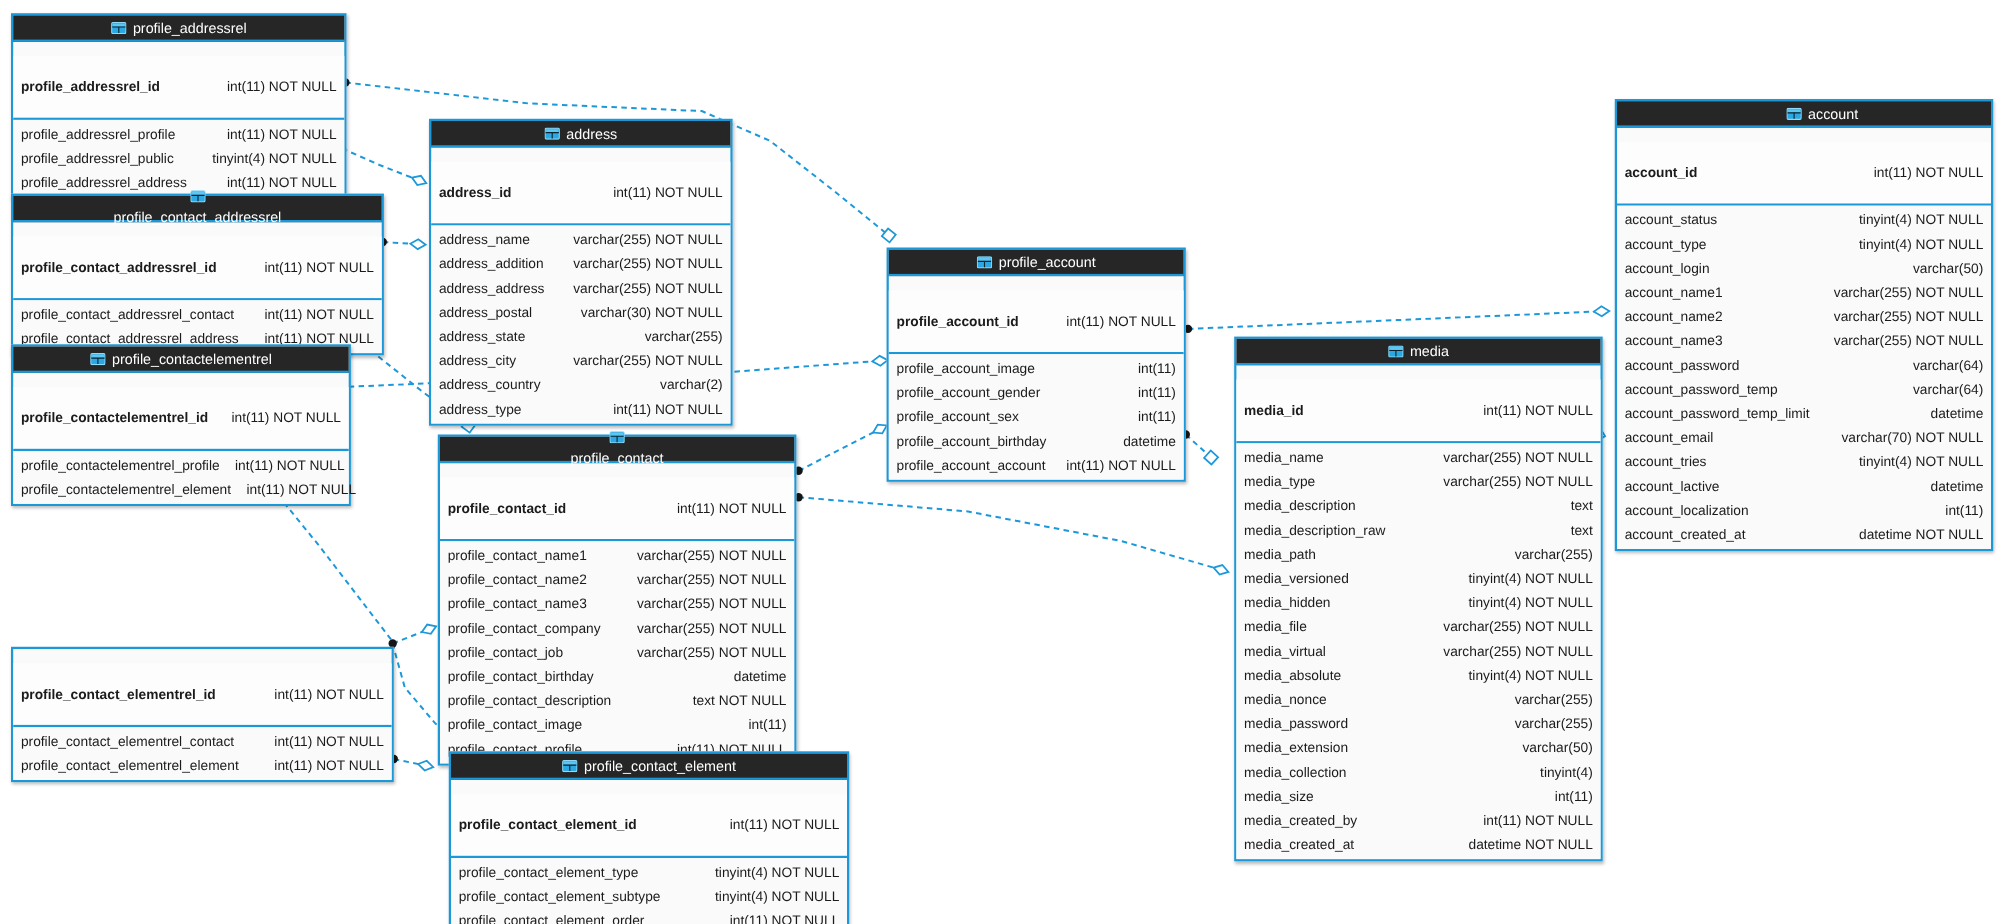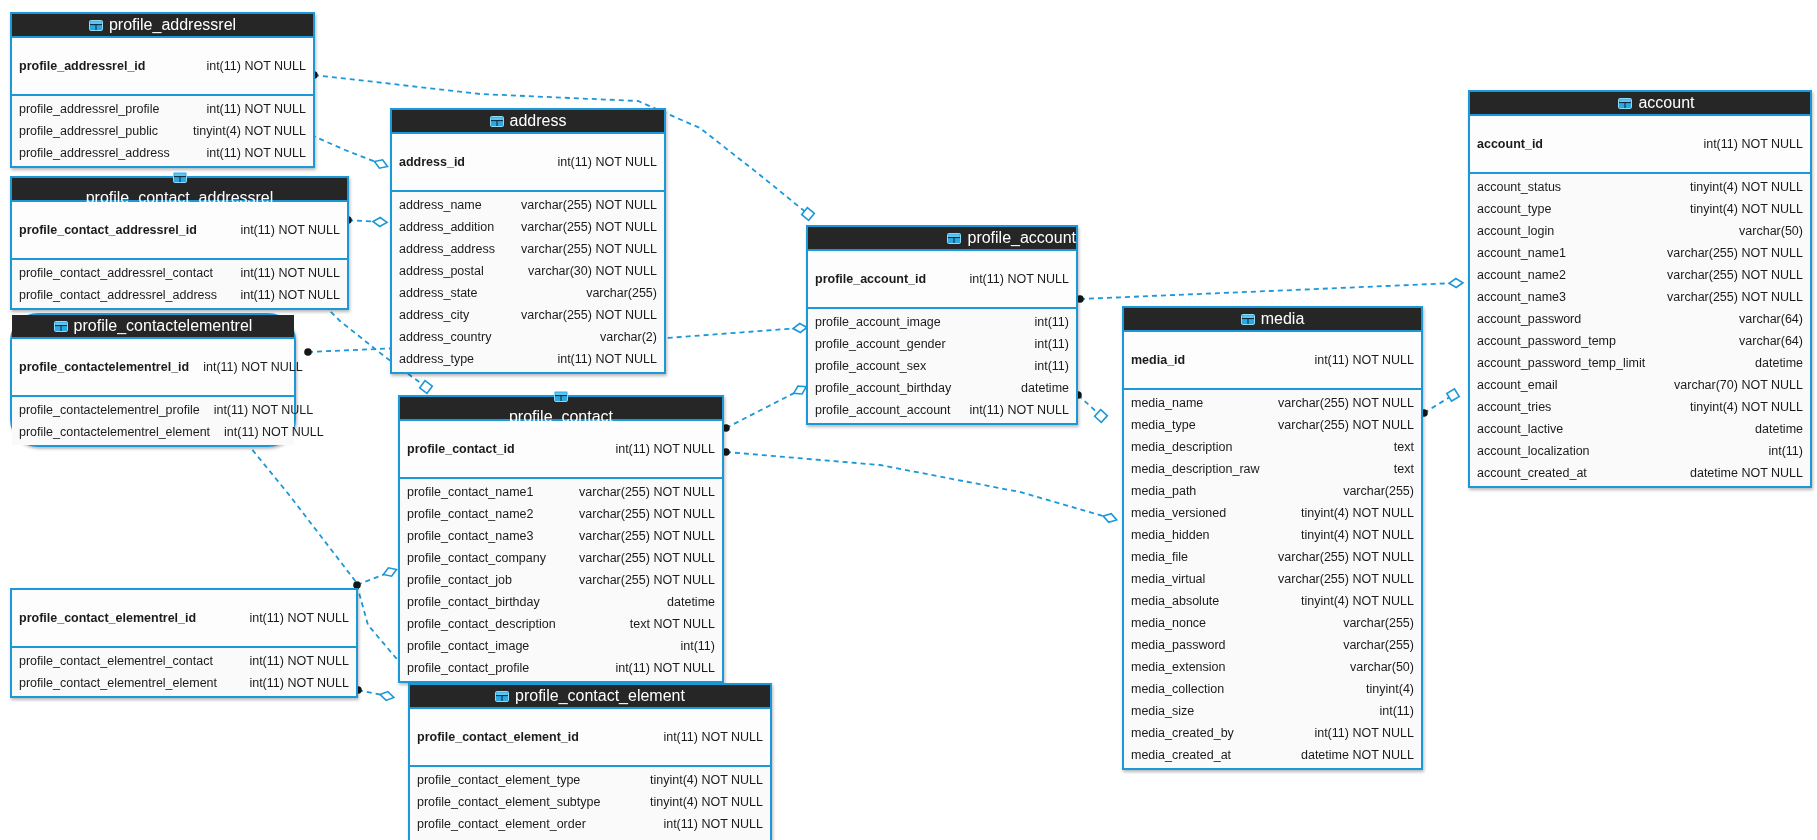--- a/index.html
+++ b/index.html
@@ -19,26 +19,26 @@
     background:#fafafa;
     box-shadow:1px 2px 3px rgba(0,0,0,0.28);
     pointer-events:auto;
   }
   .tbl-hdr{
     height:22px;
     background:#262626;
     color:#ffffff;
     display:flex;align-items:center;justify-content:center;
     gap:6px;
-    font-size:16px;
+    font-size:13px;
     border-bottom:2px solid #1b98d8;
     white-space:nowrap;
   }
   .tbl-icon{display:inline-flex;align-items:center;}
-  .sec-pk{background:#fdfdfd;padding:16px 0;border-bottom:2px solid #1b98d8;}
+  .sec-pk{background:#fdfdfd;padding:16px 0;border-bottom:2px solid #1b98d8;margin-top:13px;}
   .sec-flds{background:#fafafa;padding:2px 0;}
   .frow{
     display:flex;align-items:center;justify-content:space-between;
     padding:0 7px;
     font-size:12.5px;color:#1b1b1b;
     white-space:nowrap;
   }
   .sec-pk .frow{height:24px;}
   .sec-flds .frow{height:22px;}
   .sec-pk .fname{font-weight:bold;}
@@ -171,21 +171,21 @@
           <div class="frow">
             <span class="fname">profile_contact_addressrel_contact</span>
             <span class="ftype">int(11) NOT NULL</span>
           </div>
           <div class="frow">
             <span class="fname">profile_contact_addressrel_address</span>
             <span class="ftype">int(11) NOT NULL</span>
           </div>
         </div>
       </div>
-      <div class="tbl" style="left: 10px; top: 313px; width: 286px; border-radius: 28px;">
+      <div class="tbl" style="left: 10px; top: 313px; width: 309px;">
         <div class="tbl-hdr" style="background: rgb(38, 38, 38); color: rgb(255, 255, 255);">
           <span class="tbl-icon">
             <svg width="14" height="11" viewBox="0 0 14 11">
               <rect x="0.5" y="0.5" width="13" height="10" rx="1.2" fill="#2ba7e2" stroke="#8ed9f7" stroke-width="1"></rect>
               <rect x="1.5" y="1.5" width="11" height="2.6" fill="#5ec6f0"></rect>
               <line x1="1" y1="4.6" x2="13" y2="4.6" stroke="#0d2330" stroke-width="1"></line>
               <line x1="7" y1="4.6" x2="7" y2="10" stroke="#0d2330" stroke-width="1"></line>
             </svg>
           </span>
           <span>profile_contactelementrel</span>
@@ -366,21 +366,21 @@
             <span class="fname">profile_contact_element_order</span>
             <span class="ftype">int(11) NOT NULL</span>
           </div>
           <div class="frow">
             <span class="fname">profile_contact_element_content</span>
             <span class="ftype">varchar(255) NOT NULL</span>
           </div>
         </div>
       </div>
       <div class="tbl" style="left: 806px; top: 225px; width: 272px;">
-        <div class="tbl-hdr" style="background: rgb(38, 38, 38); color: rgb(255, 255, 255); justify-content: flex-end;">
+        <div class="tbl-hdr" style="background: rgb(38, 38, 38); color: rgb(255, 255, 255);">
           <span class="tbl-icon">
             <svg width="14" height="11" viewBox="0 0 14 11">
               <rect x="0.5" y="0.5" width="13" height="10" rx="1.2" fill="#2ba7e2" stroke="#8ed9f7" stroke-width="1"></rect>
               <rect x="1.5" y="1.5" width="11" height="2.6" fill="#5ec6f0"></rect>
               <line x1="1" y1="4.6" x2="13" y2="4.6" stroke="#0d2330" stroke-width="1"></line>
               <line x1="7" y1="4.6" x2="7" y2="10" stroke="#0d2330" stroke-width="1"></line>
             </svg>
           </span>
           <span>profile_account</span>
         </div>
@@ -406,21 +406,21 @@
           <div class="frow">
             <span class="fname">profile_account_birthday</span>
             <span class="ftype">datetime</span>
           </div>
           <div class="frow">
             <span class="fname">profile_account_account</span>
             <span class="ftype">int(11) NOT NULL</span>
           </div>
         </div>
       </div>
-      <div class="tbl" style="left: 1122px; top: 306px; width: 301px;">
+      <div class="tbl" style="left: 1122px; top: 306px; width: 335px;">
         <div class="tbl-hdr" style="background: rgb(38, 38, 38); color: rgb(255, 255, 255);">
           <span class="tbl-icon">
             <svg width="14" height="11" viewBox="0 0 14 11">
               <rect x="0.5" y="0.5" width="13" height="10" rx="1.2" fill="#2ba7e2" stroke="#8ed9f7" stroke-width="1"></rect>
               <rect x="1.5" y="1.5" width="11" height="2.6" fill="#5ec6f0"></rect>
               <line x1="1" y1="4.6" x2="13" y2="4.6" stroke="#0d2330" stroke-width="1"></line>
               <line x1="7" y1="4.6" x2="7" y2="10" stroke="#0d2330" stroke-width="1"></line>
             </svg>
           </span>
           <span>media</span>

